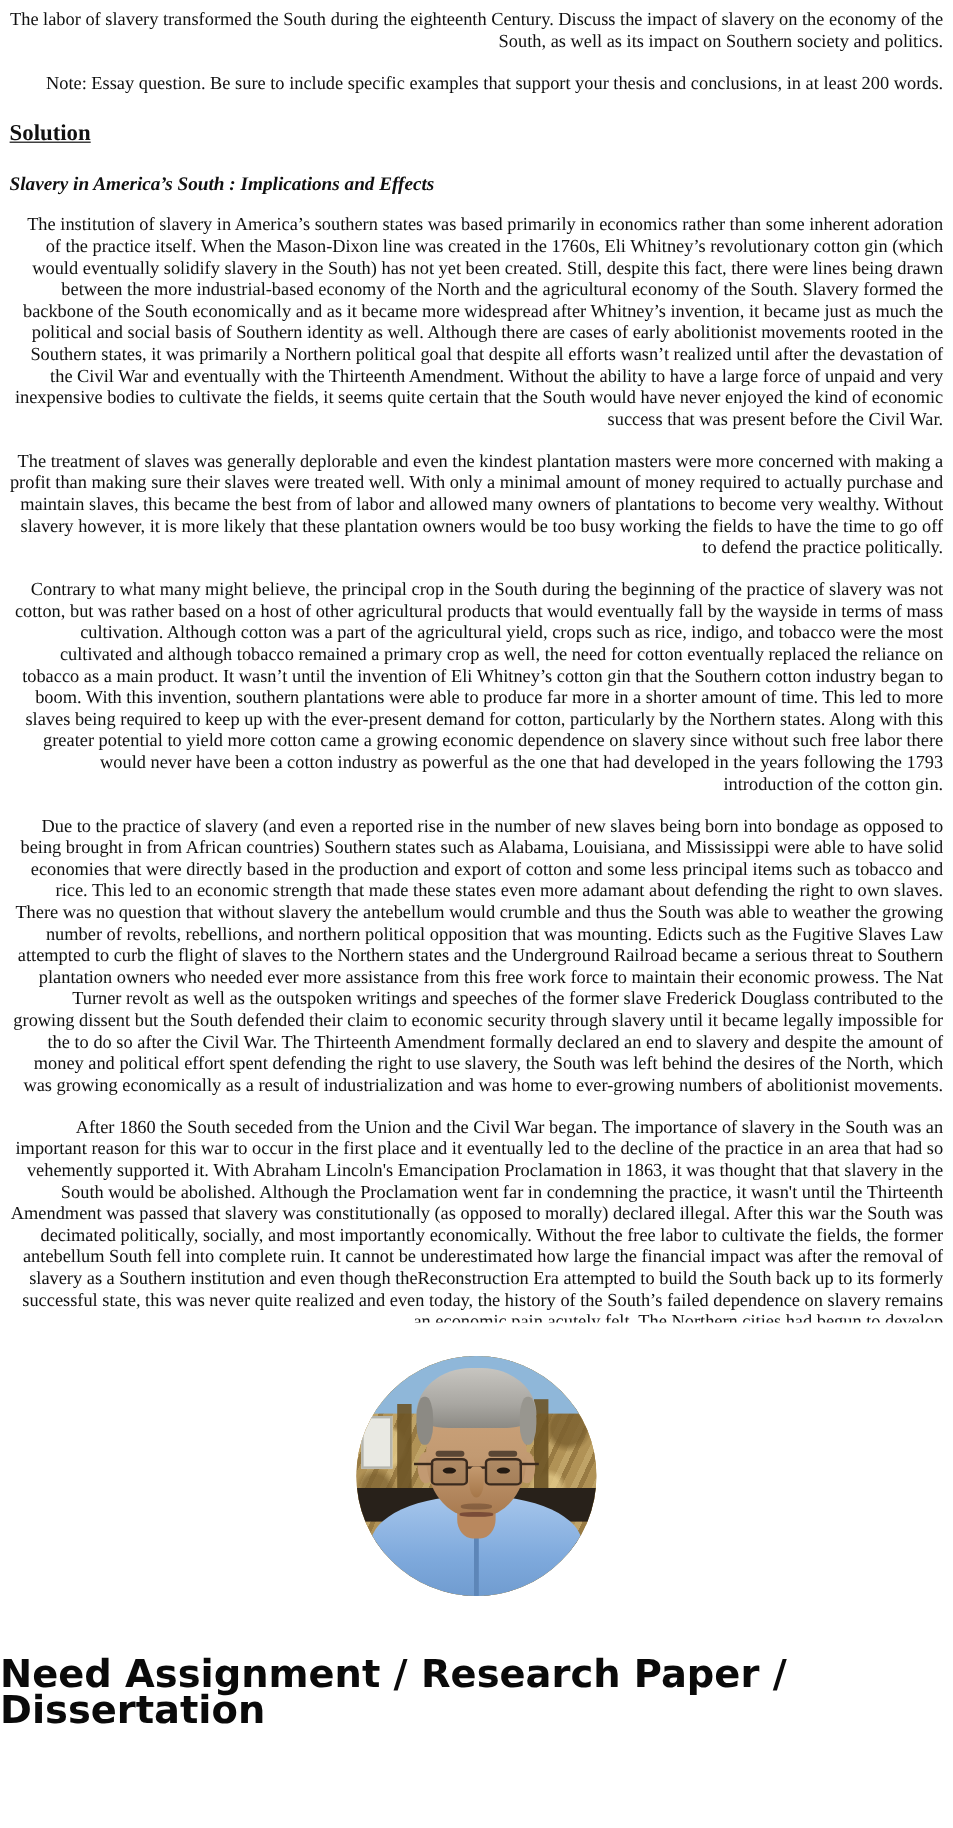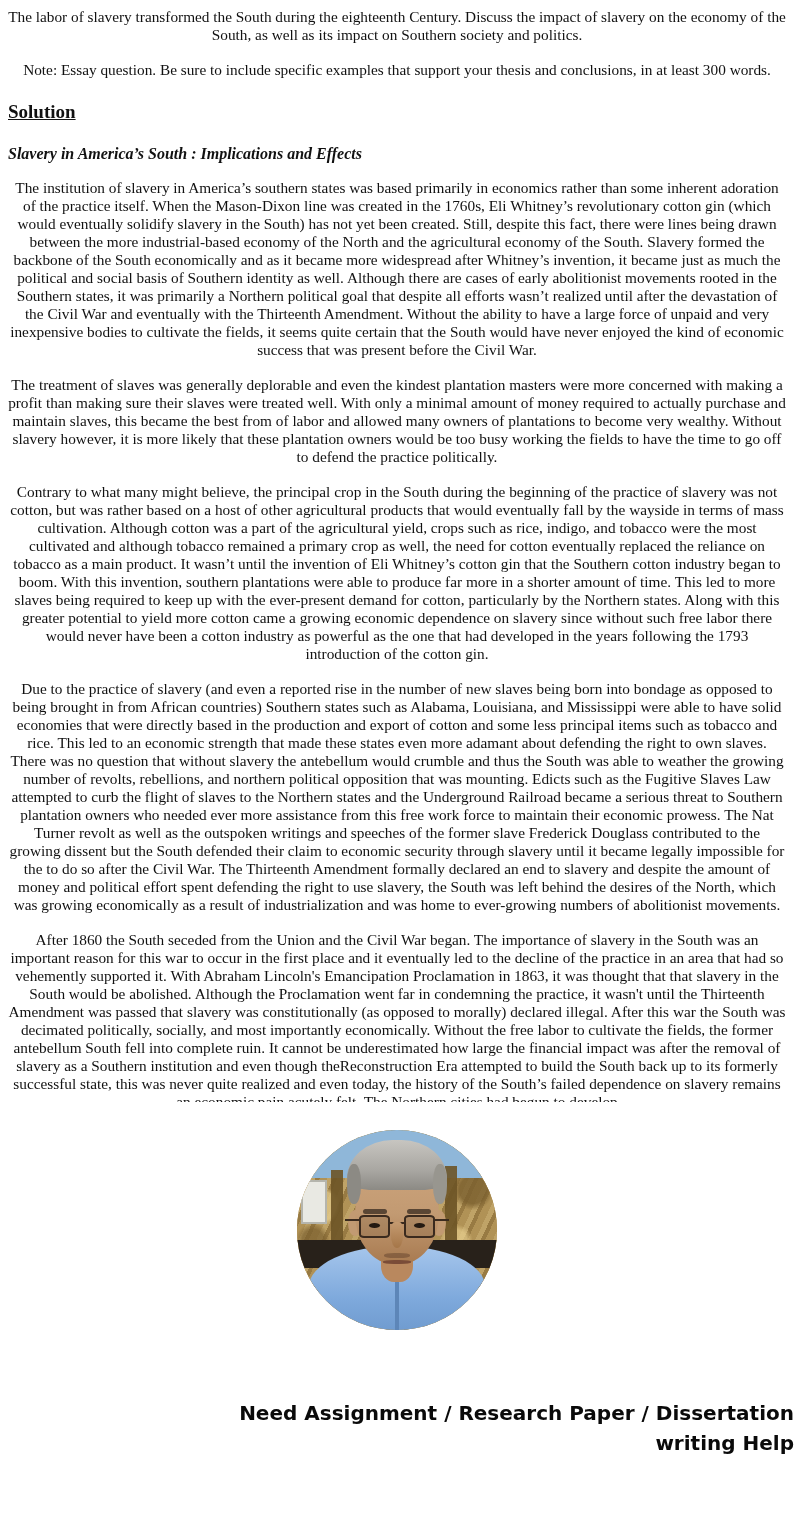--- a/index.html
+++ b/index.html
@@ -10,21 +10,21 @@
     font-family: "Liberation Serif", serif;
     color: #111111;
   }
   .doc {
     padding: 8px 8px 0 8px;
   }
   .body-text {
     font-size: 15.3px;
     line-height: 18px;
     margin: 0 0 17px 0;
-    text-align: center;
+    text-align: right;
   }
   .solution-heading {
     font-family: "Liberation Serif", serif;
     font-size: 19px;
     line-height: 22px;
     font-weight: bold;
     margin: 22px 0 21px 0;
     text-decoration: underline;
   }
   .essay-title {
@@ -99,35 +99,35 @@
   .ph-bridge { left: 46%; top: 46%; width: 8%; height: 2px; background: #3a2a1e; }
   .ph-temple-l { left: 24%; top: 44.5%; width: 8%; height: 2px; background: #3a2a1e; }
   .ph-temple-r { right: 24%; top: 44.5%; width: 8%; height: 2px; background: #3a2a1e; }
   .ph-eye-l { left: 36%; top: 46.5%; width: 5.5%; height: 2.6%; background: #241a12; border-radius: 50%; }
   .ph-eye-r { left: 58.5%; top: 46.5%; width: 5.5%; height: 2.6%; background: #241a12; border-radius: 50%; }
   .ph-nose { left: 46.8%; top: 46%; width: 6.4%; height: 13%; background: linear-gradient(180deg, #c49a70, #a57648); border-radius: 30% 30% 50% 50%; }
   .ph-lipshade { left: 43.5%; top: 61.5%; width: 13%; height: 2.6%; background: rgba(90,60,40,.45); border-radius: 40%; }
   .ph-mouth { left: 43%; top: 64.8%; width: 14%; height: 2%; background: #7a4c38; border-radius: 40%; }
   
   .footer {
-    margin-top: 68px;
-    text-align: right;
+    margin-top: 50px;
+    text-align: left;
     font-family: "DejaVu Sans", sans-serif;
     font-weight: bold;
-    font-size: 20px;
+    font-size: 32px;
     line-height: 30px;
     color: #0a0a0a;
   }
 </style>
 </head>
 <body>
 
 <div class="doc">
   <p class="body-text">The labor of slavery transformed the South during the eighteenth Century. Discuss the impact of slavery on the economy of the South, as well as its impact on Southern society and politics.</p>
-  <p class="body-text">Note: Essay question. Be sure to include specific examples that support your thesis and conclusions, in at least 300 words.</p>
+  <p class="body-text">Note: Essay question. Be sure to include specific examples that support your thesis and conclusions, in at least 200 words.</p>
 
   <h2 class="solution-heading">Solution</h2>
   <h3 class="essay-title">Slavery in America’s South : Implications and Effects</h3>
 
   <p class="body-text">The institution of slavery in America’s southern states was based primarily in economics rather than some inherent adoration of the practice itself. When the Mason-Dixon line was created in the 1760s, Eli Whitney’s revolutionary cotton gin (which would eventually solidify slavery in the South) has not yet been created. Still, despite this fact, there were lines being drawn between the more industrial-based economy of the North and the agricultural economy of the South. Slavery formed the backbone of the South economically and as it became more widespread after Whitney’s invention, it became just as much the political and social basis of Southern identity as well. Although there are cases of early abolitionist movements rooted in the Southern states, it was primarily a Northern political goal that despite all efforts wasn’t realized until after the devastation of the Civil War and eventually with the Thirteenth Amendment. Without the ability to have a large force of unpaid and very inexpensive bodies to cultivate the fields, it seems quite certain that the South would have never enjoyed the kind of economic success that was present before the Civil War.</p>
   <p class="body-text">The treatment of slaves was generally deplorable and even the kindest plantation masters were more concerned with making a profit than making sure their slaves were treated well. With only a minimal amount of money required to actually purchase and maintain slaves, this became the best from of labor and allowed many owners of plantations to become very wealthy. Without slavery however, it is more likely that these plantation owners would be too busy working the fields to have the time to go off to defend the practice politically.</p>
   <p class="body-text">Contrary to what many might believe, the principal crop in the South during the beginning of the practice of slavery was not cotton, but was rather based on a host of other agricultural products that would eventually fall by the wayside in terms of mass cultivation. Although cotton was a part of the agricultural yield, crops such as rice, indigo, and tobacco were the most cultivated and although tobacco remained a primary crop as well, the need for cotton eventually replaced the reliance on tobacco as a main product. It wasn’t until the invention of Eli Whitney’s cotton gin that the Southern cotton industry began to boom. With this invention, southern plantations were able to produce far more in a shorter amount of time. This led to more slaves being required to keep up with the ever-present demand for cotton, particularly by the Northern states. Along with this greater potential to yield more cotton came a growing economic dependence on slavery since without such free labor there would never have been a cotton industry as powerful as the one that had developed in the years following the 1793 introduction of the cotton gin.</p>
   <p class="body-text">Due to the practice of slavery (and even a reported rise in the number of new slaves being born into bondage as opposed to being brought in from African countries) Southern states such as Alabama, Louisiana, and Mississippi were able to have solid economies that were directly based in the production and export of cotton and some less principal items such as tobacco and rice. This led to an economic strength that made these states even more adamant about defending the right to own slaves. There was no question that without slavery the antebellum would crumble and thus the South was able to weather the growing number of revolts, rebellions, and northern political opposition that was mounting. Edicts such as the Fugitive Slaves Law attempted to curb the flight of slaves to the Northern states and the Underground Railroad became a serious threat to Southern plantation owners who needed ever more assistance from this free work force to maintain their economic prowess. The Nat Turner revolt as well as the outspoken writings and speeches of the former slave Frederick Douglass contributed to the growing dissent but the South defended their claim to economic security through slavery until it became legally impossible for the to do so after the Civil War. The Thirteenth Amendment formally declared an end to slavery and despite the amount of money and political effort spent defending the right to use slavery, the South was left behind the desires of the North, which was growing economically as a result of industrialization and was home to ever-growing numbers of abolitionist movements.</p>
   <div class="para-clip">
     <p class="body-text">After 1860 the South seceded from the Union and the Civil War began. The importance of slavery in the South was an important reason for this war to occur in the first place and it eventually led to the decline of the practice in an area that had so vehemently supported it. With Abraham Lincoln's Emancipation Proclamation in 1863, it was thought that that slavery in the South would be abolished. Although the Proclamation went far in condemning the practice, it wasn't until the Thirteenth Amendment was passed that slavery was constitutionally (as opposed to morally) declared illegal. After this war the South was decimated politically, socially, and most importantly economically. Without the free labor to cultivate the fields, the former antebellum South fell into complete ruin. It cannot be underestimated how large the financial impact was after the removal of slavery as a Southern institution and even though theReconstruction Era attempted to build the South back up to its formerly successful state, this was never quite realized and even today, the history of the South’s failed dependence on slavery remains an economic pain acutely felt. The Northern cities had begun to develop</p>
@@ -163,14 +163,13 @@
     <div class="ph-eye-l"></div>
     <div class="ph-eye-r"></div>
     <div class="ph-nose"></div>
     <div class="ph-lipshade"></div>
     <div class="ph-mouth"></div>
   </div>
 </div>
 
 <div class="footer">
   <div>Need Assignment / Research Paper / Dissertation</div>
-  <div>writing Help</div>
 </div>
 
 </body></html>

